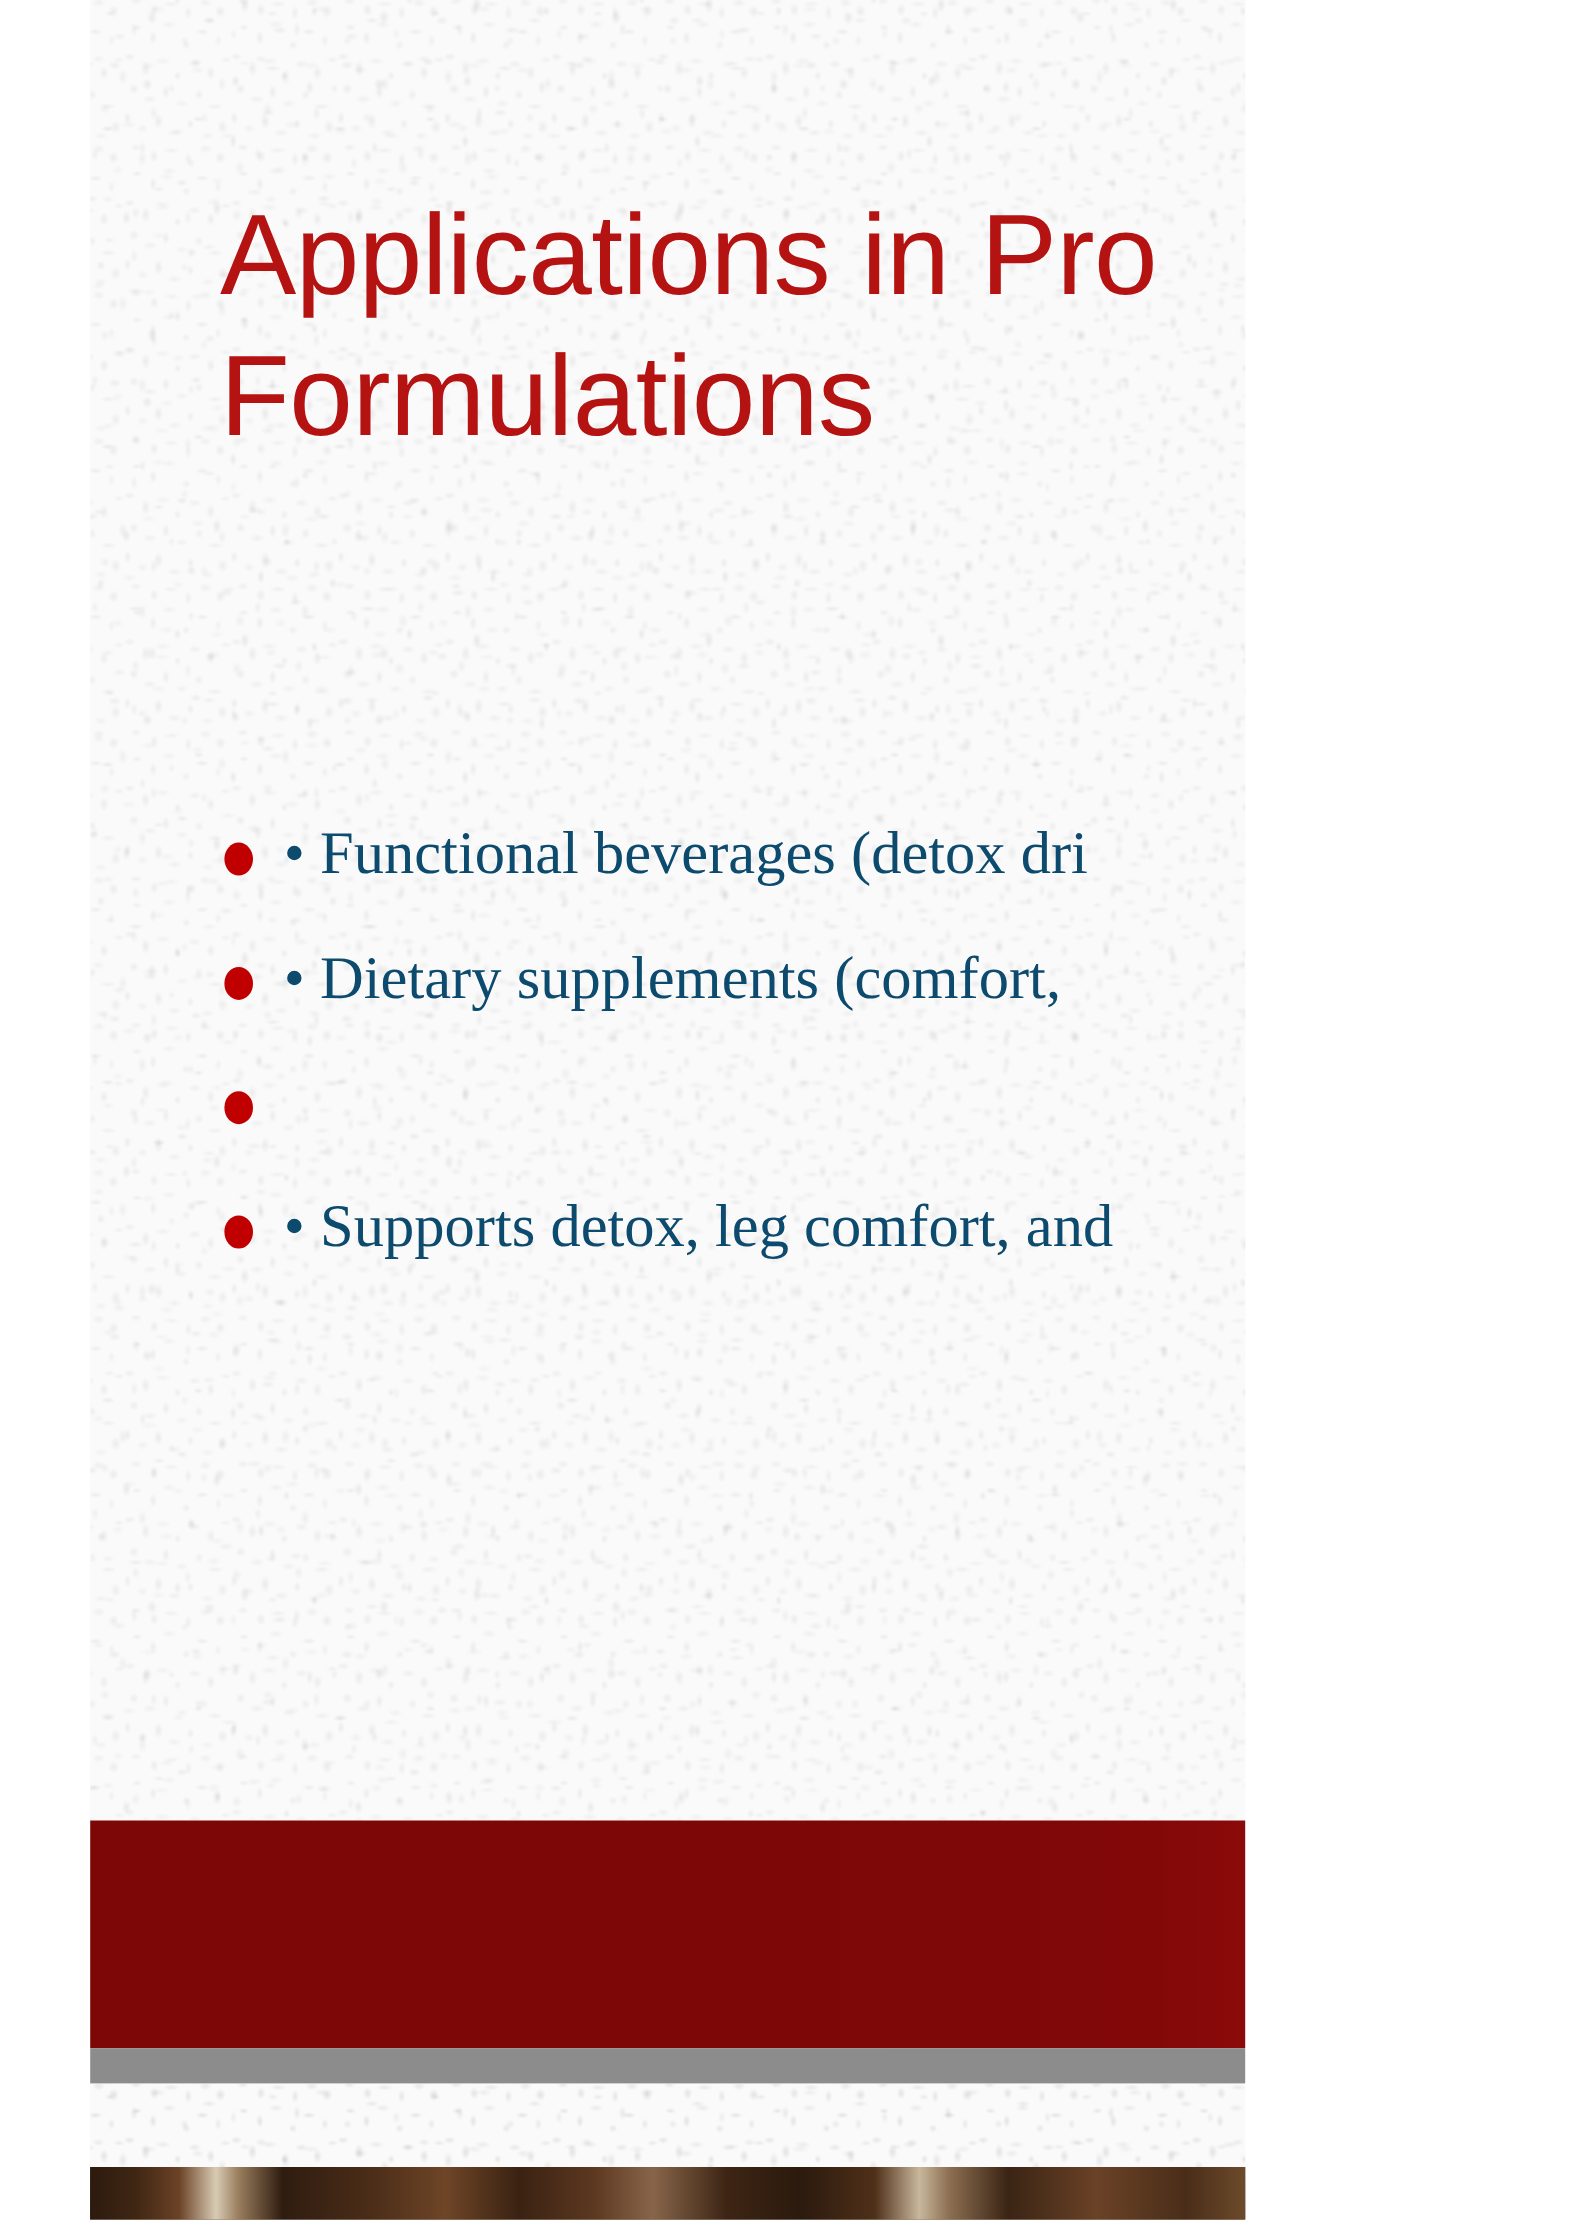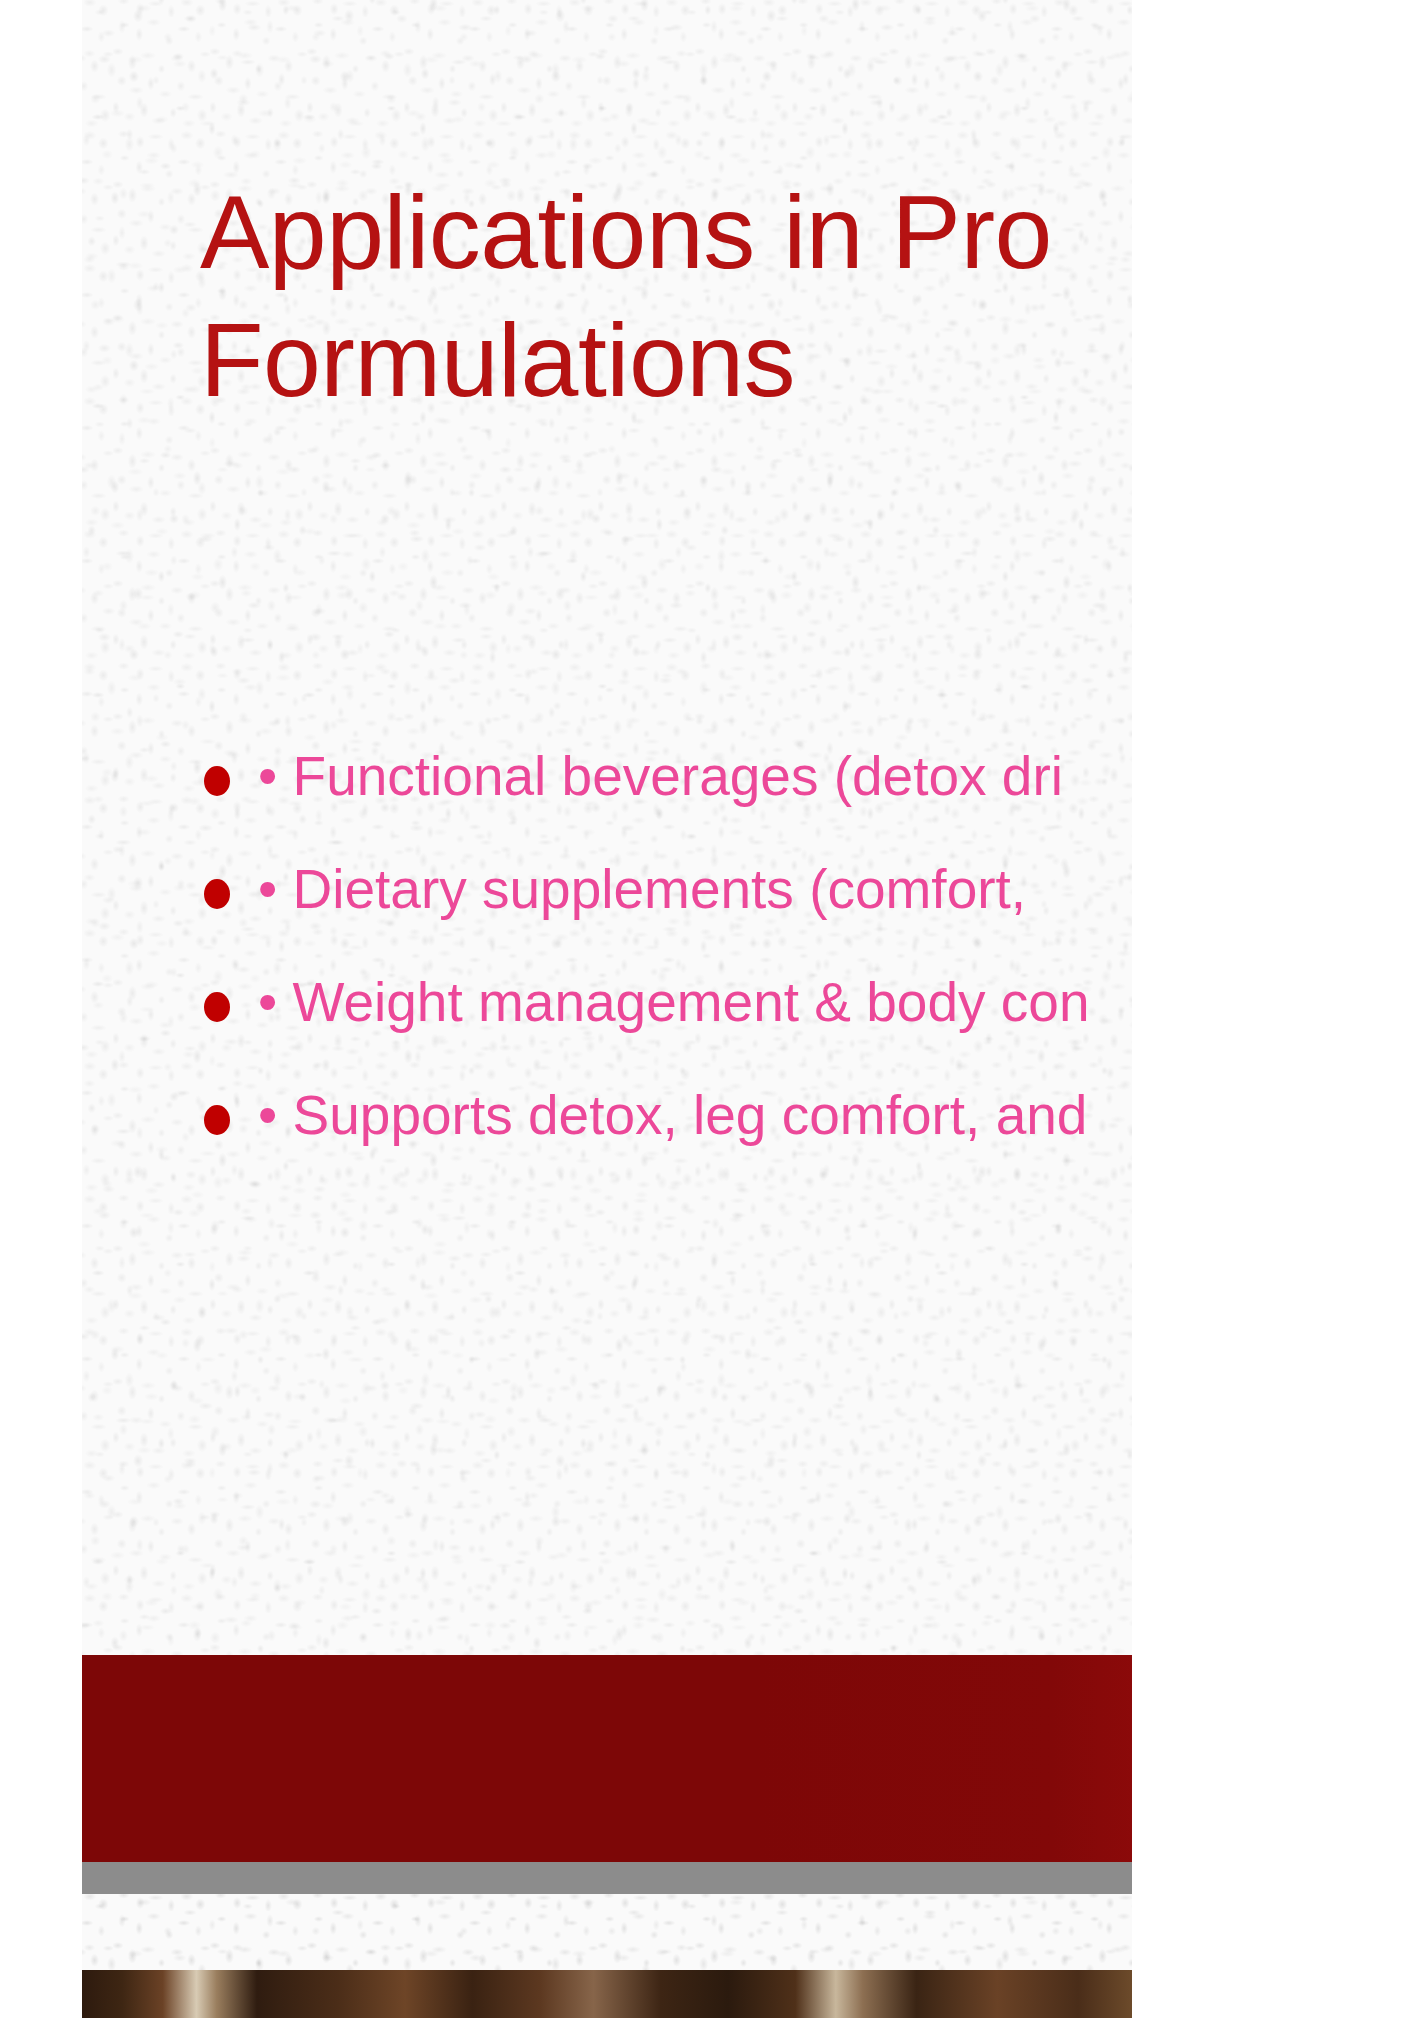--- a/index.html
+++ b/index.html
@@ -129,24 +129,24 @@
     top: 26px;
     width: 26px;
     height: 30px;
     border-radius: 50%;
     background: #c00000;
   }
   .bullet-text {
     position: absolute;
     left: 58px;
     top: 0;
-    font-family: Liberation Sans, sans-serif;
+    font-family: Liberation Serif, serif;
     font-size: 55px;
     line-height: 72px;
-    color: #ec4899;
+    color: #0c4a6e;
     white-space: nowrap;
   }
 
   
   #red-band {
     position: absolute;
     left: 82px;
     top: 1655px;
     width: 1346px;
     height: 207px;
@@ -223,21 +223,20 @@
       <span class="bullet-text">• Functional beverages (detox dri</span>
     </div>
 
     <div class="bullet-row">
       <span class="bullet-marker"></span>
       <span class="bullet-text">• Dietary supplements (comfort,</span>
     </div>
 
     <div class="bullet-row">
       <span class="bullet-marker"></span>
-      <span class="bullet-text">• Weight management &amp; body con</span>
     </div>
 
     <div class="bullet-row">
       <span class="bullet-marker"></span>
       <span class="bullet-text">• Supports detox, leg comfort, and</span>
     </div>
 
   </div>
 
   <div id="red-band"></div>

